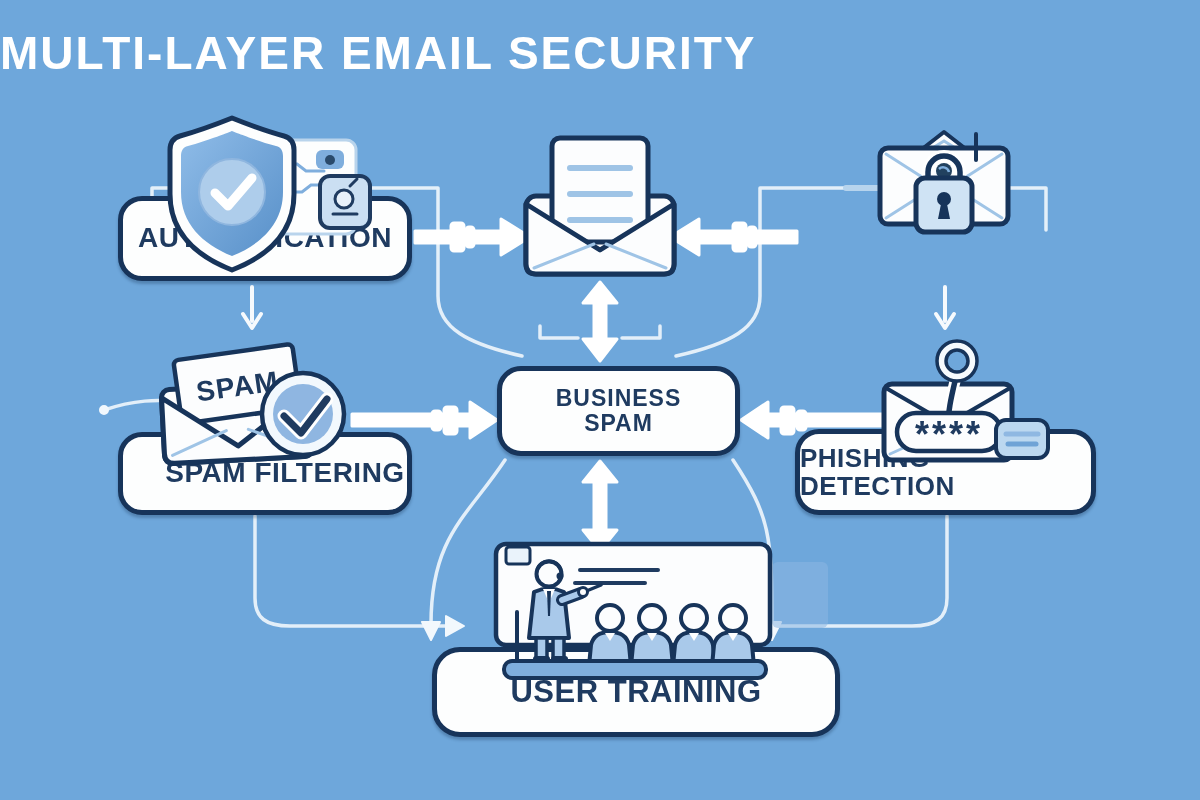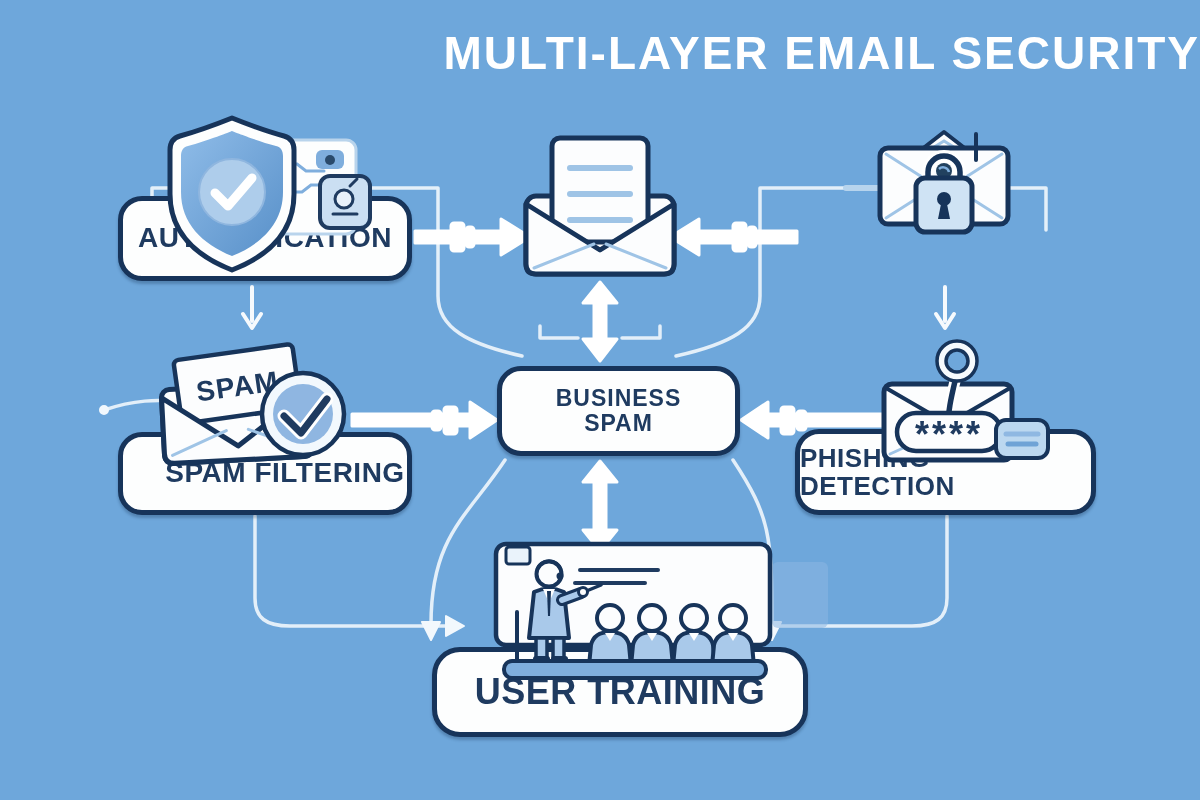--- a/index.html
+++ b/index.html
@@ -4,38 +4,38 @@
 <style>
   html,body { margin:0; padding:0; background:#4d7fae; }
   .canvas {
     position:relative; width:1200px; height:800px; overflow:hidden;
     background:#6EA7DB;
     font-family:"Liberation Sans", sans-serif;
   }
   .layer { position:absolute; left:0; top:0; width:1200px; height:800px; pointer-events:none; }
   .title {
     position:absolute; top:26px; left:0; width:100%;
-    text-align:right; color:#FFFFFF; font-size:46px; font-weight:bold;
+    text-align:left; color:#FFFFFF; font-size:46px; font-weight:bold;
     letter-spacing:2px;
   }
   .node {
     position:absolute; box-sizing:border-box;
     background:#FDFEFE; border:5px solid #17345A; border-radius:24px;
     display:flex; flex-direction:column; align-items:center; justify-content:center;
     color:#1F3B60; font-weight:bold; letter-spacing:0.5px;
     box-shadow:0 3px 3px rgba(16,40,72,0.28);
     z-index:2;
   }
   .node .line { line-height:1.08; }
   .n-auth      { left:118px; top:196px; width:294px; height:85px; font-size:28px; }
   .n-encrypt   { left:799px; top:196px; width:297px; height:85px; font-size:28px; }
   .n-business  { left:497px; top:366px; width:243px; height:90px; font-size:23px; letter-spacing:1px; }
   .n-spam      { left:118px; top:432px; width:294px; height:83px; font-size:28px;padding-left:40px; }
   .n-phish     { left:795px; top:429px; width:301px; height:86px; font-size:26px; }
-  .n-training  { left:432px; top:647px; width:376px; height:90px; font-size:36px; border-radius:28px; }
+  .n-training  { left:432px; top:647px; width:408px; height:90px; font-size:31px; border-radius:28px; }
   .svg-under { z-index:1; }
   .svg-over  { z-index:3; }
   .title-z   { z-index:4; }
 </style>
 </head>
 <body>
 
 <div class="canvas">
 
   <svg class="layer svg-under" viewBox="0 0 1200 800">

